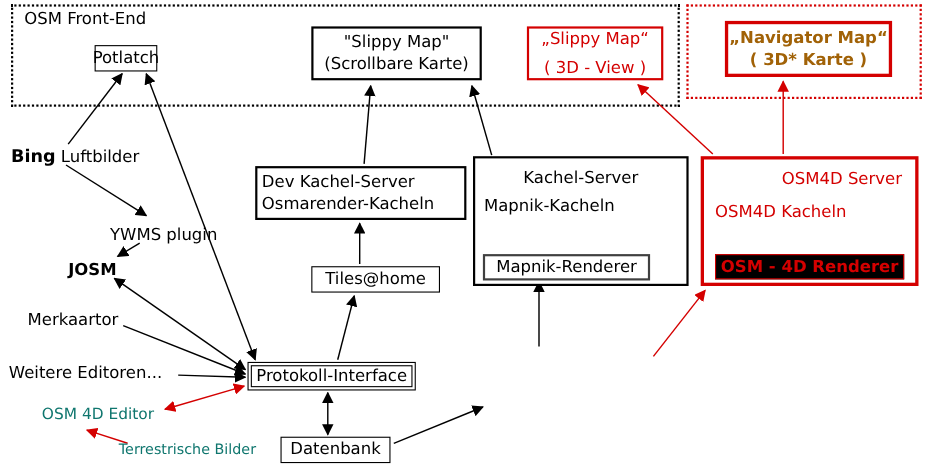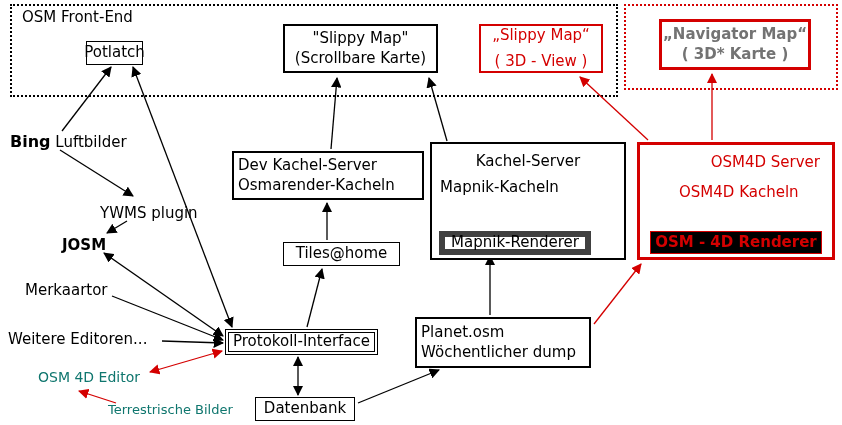--- a/index.html
+++ b/index.html
@@ -11,21 +11,21 @@
   }
   .box {
     position:absolute; box-sizing:border-box; background:#fff;
     border:2px solid #000; display:flex; flex-direction:column;
     align-items:center; justify-content:center;
     font-size:15px; line-height:1.3; text-align:center;
   }
   .box.thin { border-width:1.5px; }
   .box.left-align { align-items:flex-start; text-align:left; padding-left:4px; }
   .box.red { border-color:#d40000; color:#d40000;justify-content:space-between; }
-  .box.red-bold { border-color:#d40000; color:#737373; font-weight:bold; border-width:3px; }
+  .box.red-bold { border-color:#d40000; color:#a16207; font-weight:bold; border-width:3px; }
   .dotted {
     position:absolute; box-sizing:border-box;
     border:2px dotted #000; background:transparent;
   }
   .dotted.red { border-color:#d40000; }
   .group-label { position:absolute; font-size:15px; }
   .floating { position:absolute; font-size:15px; white-space:nowrap; }
   .floating.red { color:#0f766e; }
   .floating.small { font-size:13px; }
   .bold { font-weight:bold; }
@@ -100,41 +100,37 @@
   </div>
 
   <div class="box left-align" style="left:232px; top:151px; width:192px; height:49px;">
     <span>Dev Kachel-Server</span>
     <span>Osmarender-Kacheln</span>
   </div>
 
   <div class="box" style="left:430px; top:142px; width:196px; height:118px; justify-content:flex-start;">
     <span class="inner-label" style="left:8px; top:34px;">Mapnik-Kacheln</span>
     <span class="inner-label" style="left:0; right:0; top:8px; text-align:center;">Kachel-Server</span>
-    <span class="inner-label" style="left:7px; top:87px; width:152px; height:24px; border:6px solid #404040; box-sizing:border-box; display:flex; align-items:center; justify-content:center; background:#fff;">Mapnik-Renderer</span>
+    <span class="inner-label" style="left:7px; top:87px; width:152px; height:24px; border:2px solid #404040; box-sizing:border-box; display:flex; align-items:center; justify-content:center; background:#fff;">Mapnik-Renderer</span>
   </div>
 
   <div class="box red" style="left:637px; top:142px; width:198px; height:118px; border-width:3px; justify-content:flex-start;">
     <span class="inner-label" style="right:12px; top:8px;">OSM4D Server</span>
-    <span class="inner-label" style="left:10px; top:38px;margin-left:29px;">OSM4D Kacheln</span>
+    <span class="inner-label" style="left:10px; top:38px;">OSM4D Kacheln</span>
     <span class="inner-label" style="left:10px; top:86px; width:172px; height:23px; border:1.5px solid #d40000; box-sizing:border-box; display:flex; align-items:center; justify-content:center; background:#000000;font-weight:bold;">OSM - 4D  Renderer</span>
   </div>
 
   <div class="box thin" style="left:283px; top:242px; width:117px; height:24px;">
     <span>Tiles@home</span>
   </div>
 
   <div class="box" style="left:225px; top:329px; width:153px; height:26px; border:4px double #000;">
     <span>Protokoll-Interface</span>
   </div>
 
-  <div class="box left-align" style="left:415px; top:317px; width:176px; height:51px;">
-    <span>Planet.osm</span>
-    <span>Wöchentlicher dump</span>
-  </div>
 
   <div class="box thin" style="left:255px; top:397px; width:100px; height:24px;">
     <span>Datenbank</span>
   </div>
 
   <div class="floating" style="left:10px; top:132px; font-size:15px;">
     <span class="bold" style="font-size:16px;">Bing</span><span> Luftbilder</span>
   </div>
 
   <div class="floating" style="left:100px; top:204px;">YWMS plugin</div>

